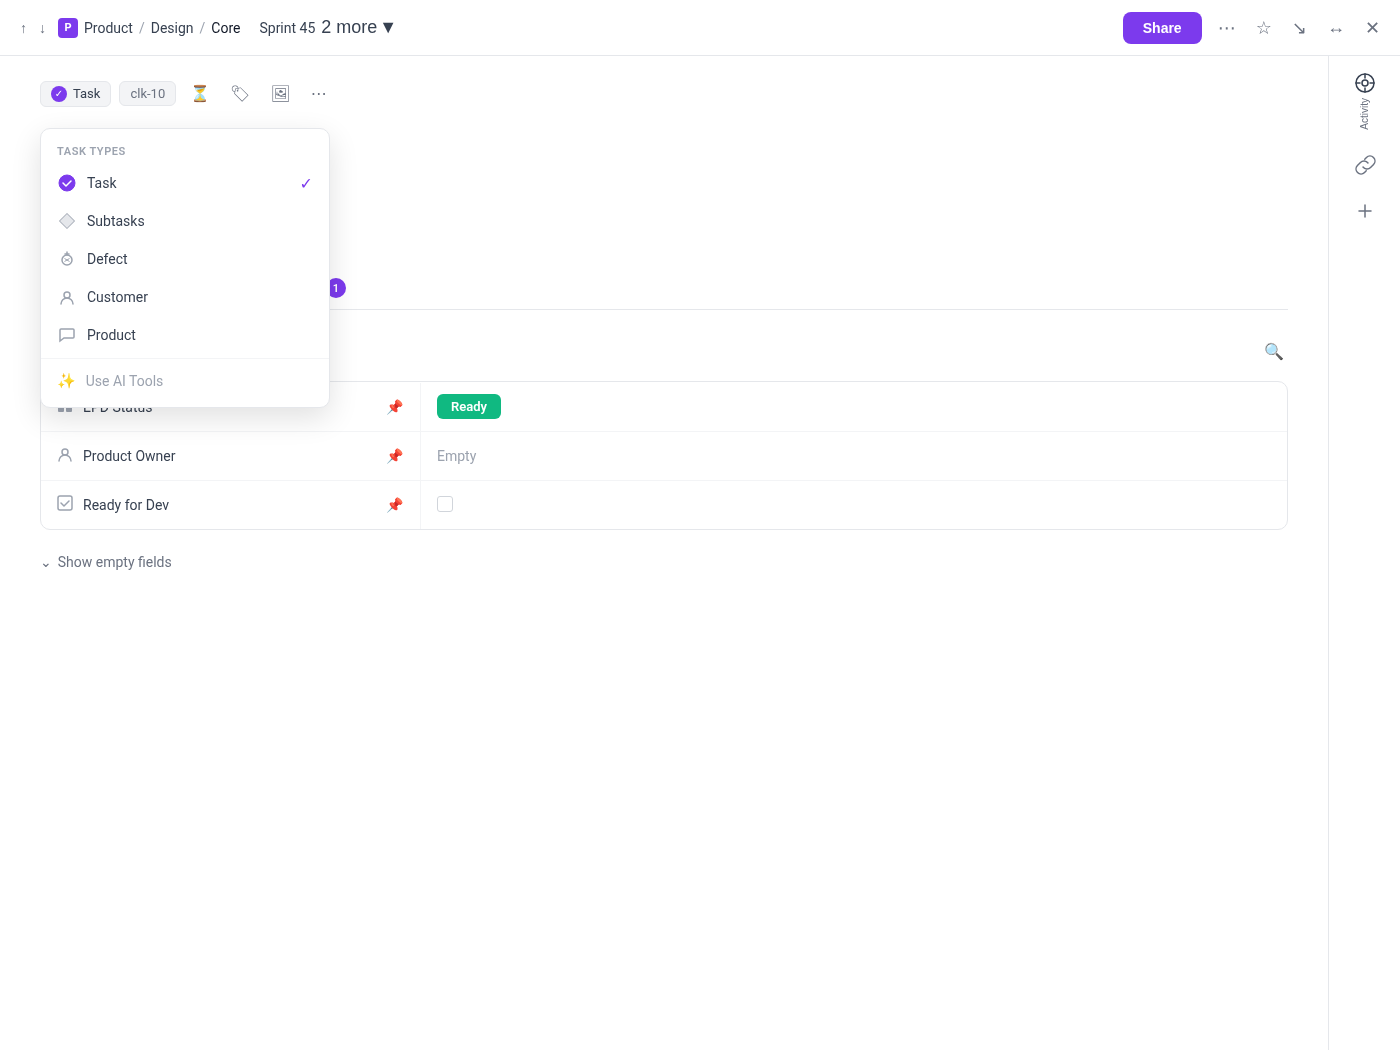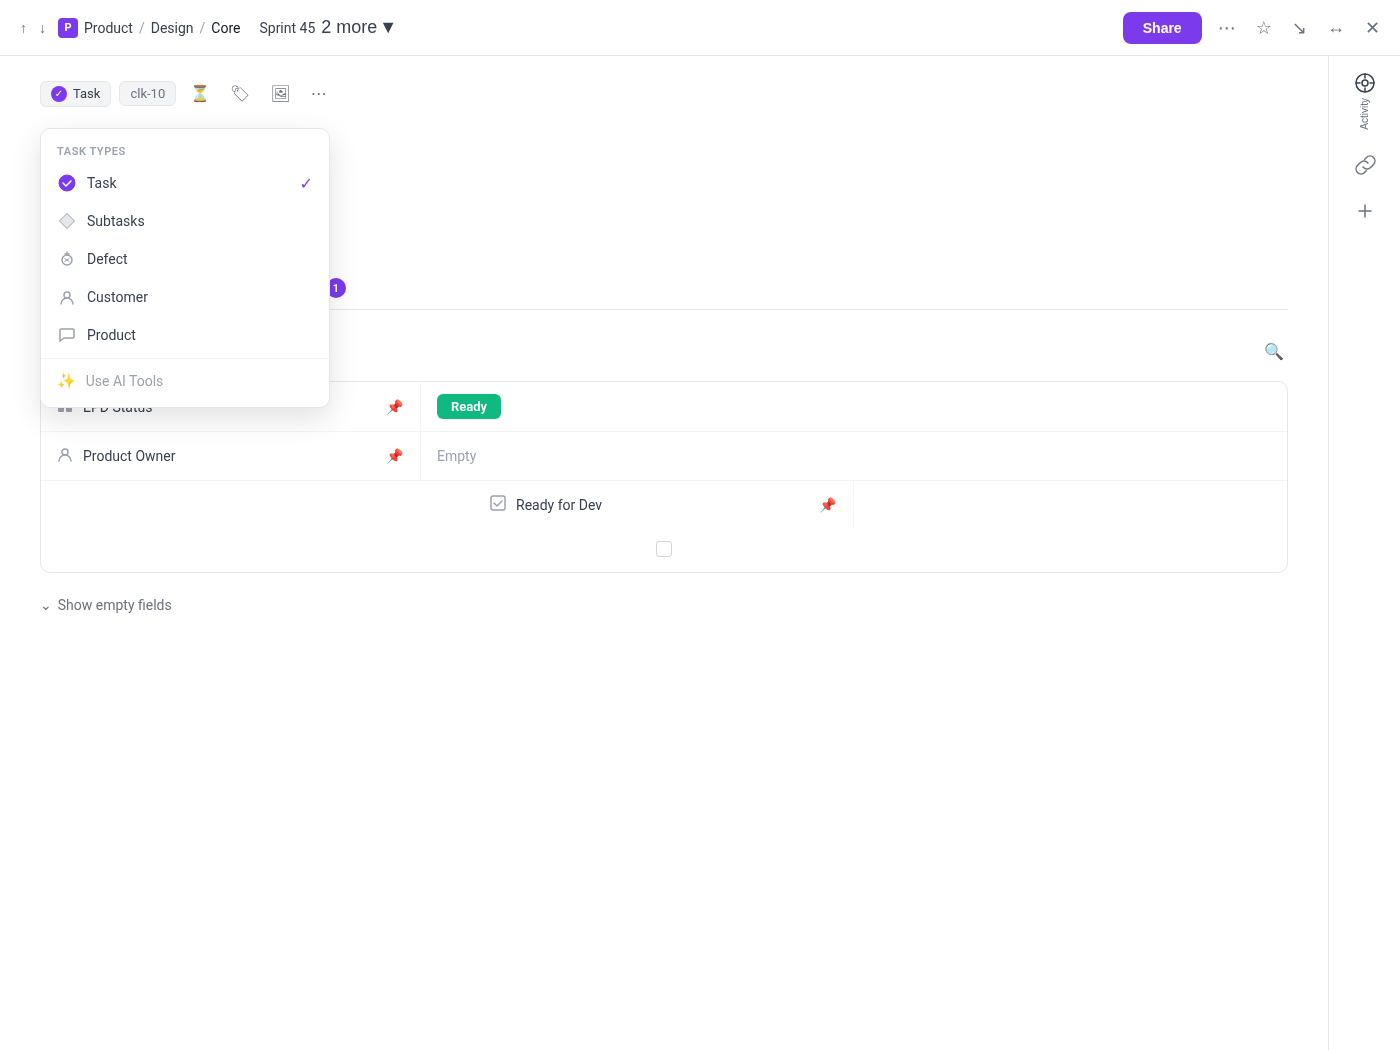--- a/index.html
+++ b/index.html
@@ -322,21 +322,20 @@
       border-radius: 10px;
       overflow: hidden;
     }
     .field-row {
       display: flex;
       align-items: center;
       border-bottom: 1px solid #f3f4f6;
     }
     .field-row:last-child {
       border-bottom: none;
-      flex-direction: column;
     }
     .field-label-cell {
       width: 380px;
       padding: 14px 16px;
       display: flex;
       align-items: center;
       gap: 10px;
       border-right: 1px solid #f3f4f6;
       font-size: 14px;
       color: #374151;

